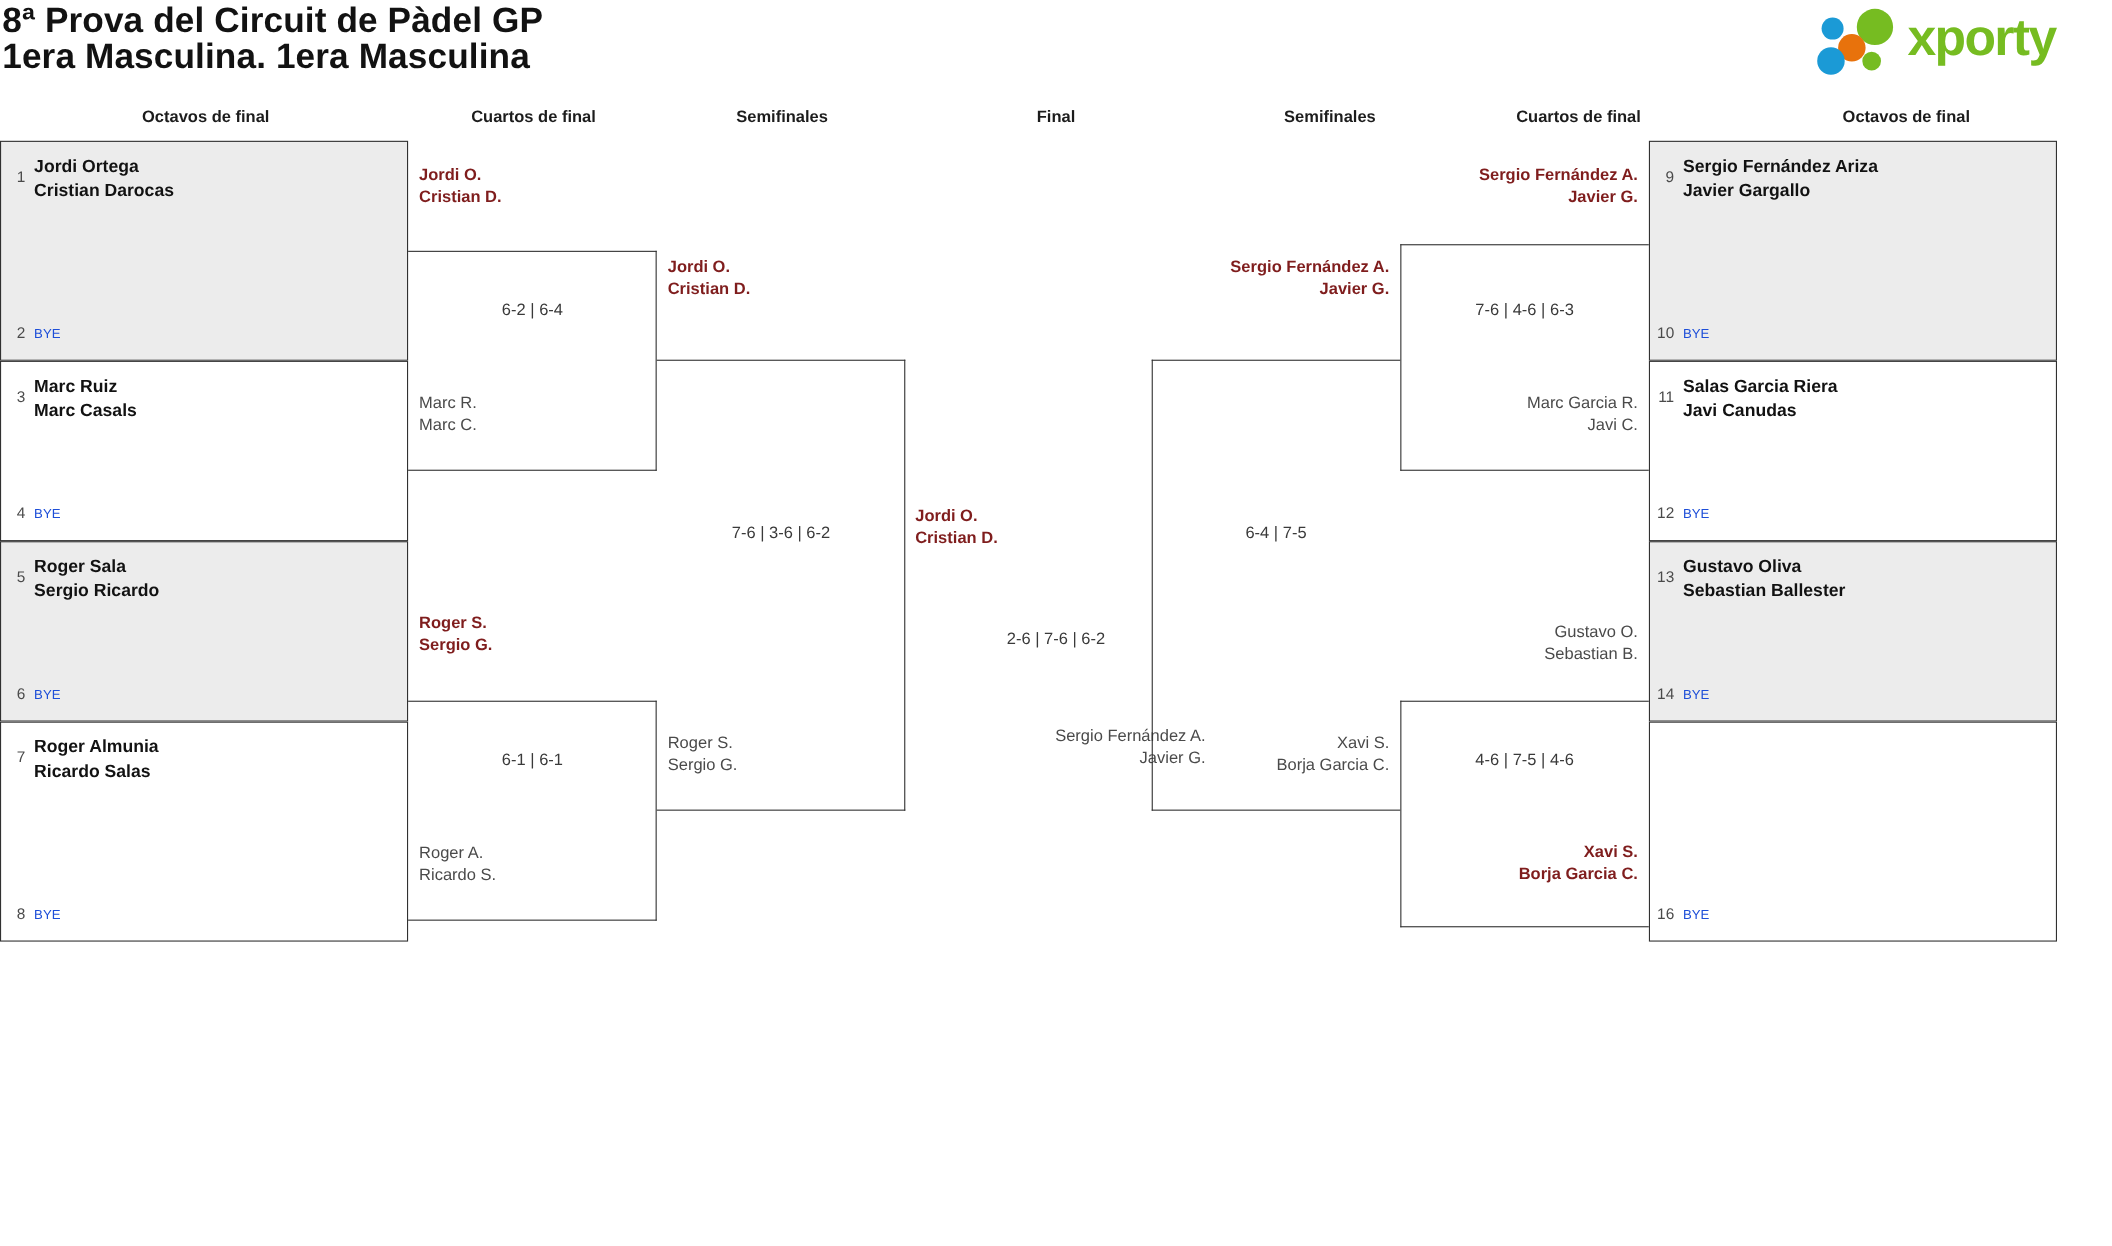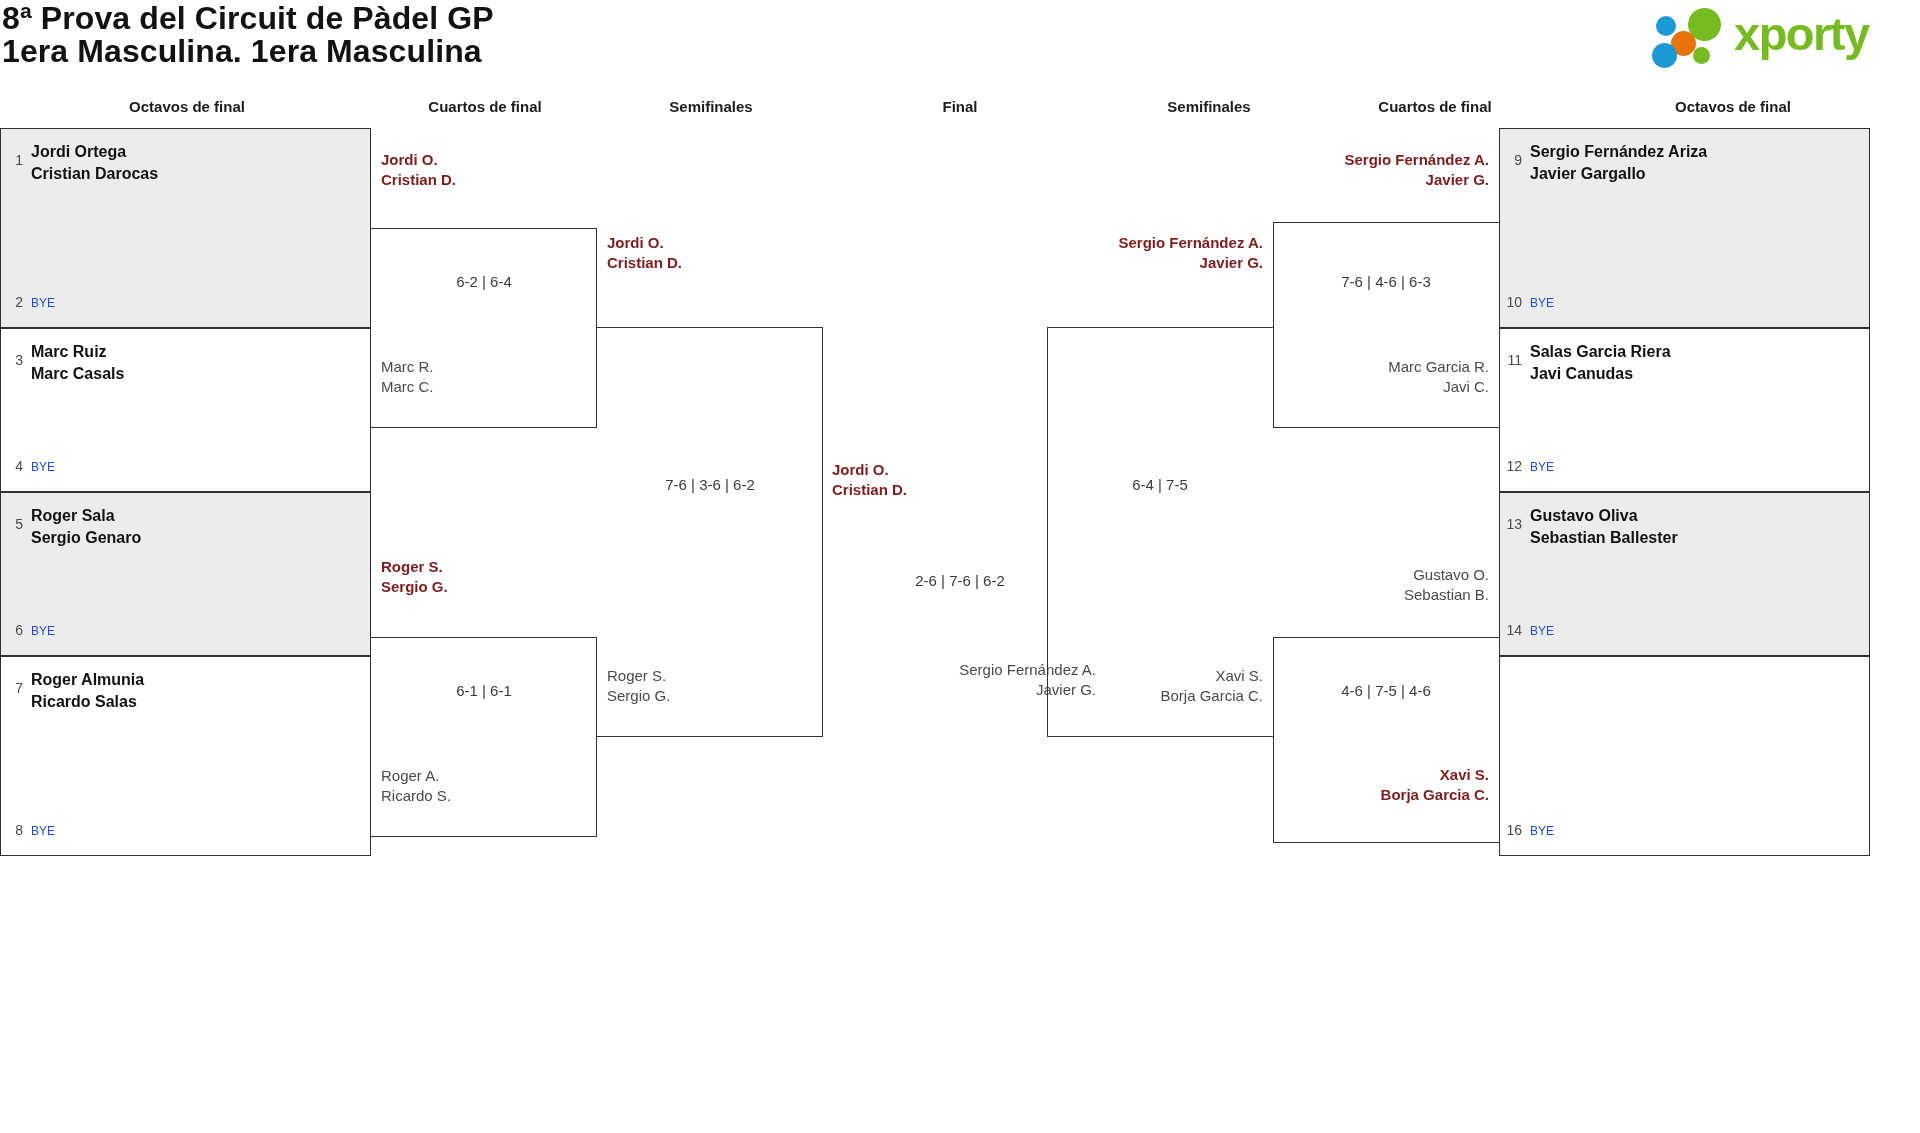--- a/index.html
+++ b/index.html
@@ -217,21 +217,21 @@
       <span class="seed-num">4</span>
       <span class="seed-bye">BYE</span>
     </div>
   </div>
 
   <div class="seed-box shaded" style="left:0px; top:492px; width:371px; height:164px;">
     <div class="seed-row top">
       <span class="seed-num">5</span>
       <span class="seed-names">
         <span>Roger Sala</span><br>
-        <span>Sergio Genaro</span>
+        <span>Sergio Ricardo</span>
       </span>
     </div>
     <div class="seed-row bottom">
       <span class="seed-num">6</span>
       <span class="seed-bye">BYE</span>
     </div>
   </div>
 
   <div class="seed-box" style="left:0px; top:656px; width:371px; height:200px;">
     <div class="seed-row top">

